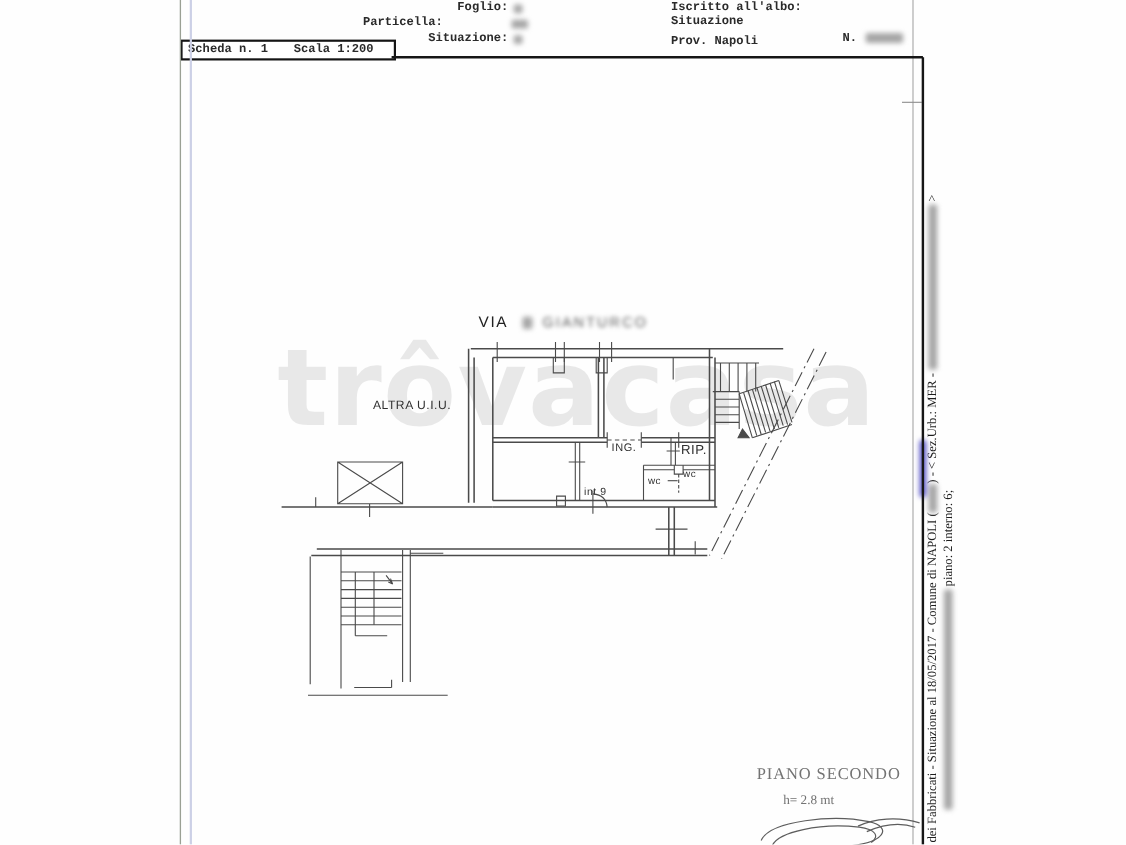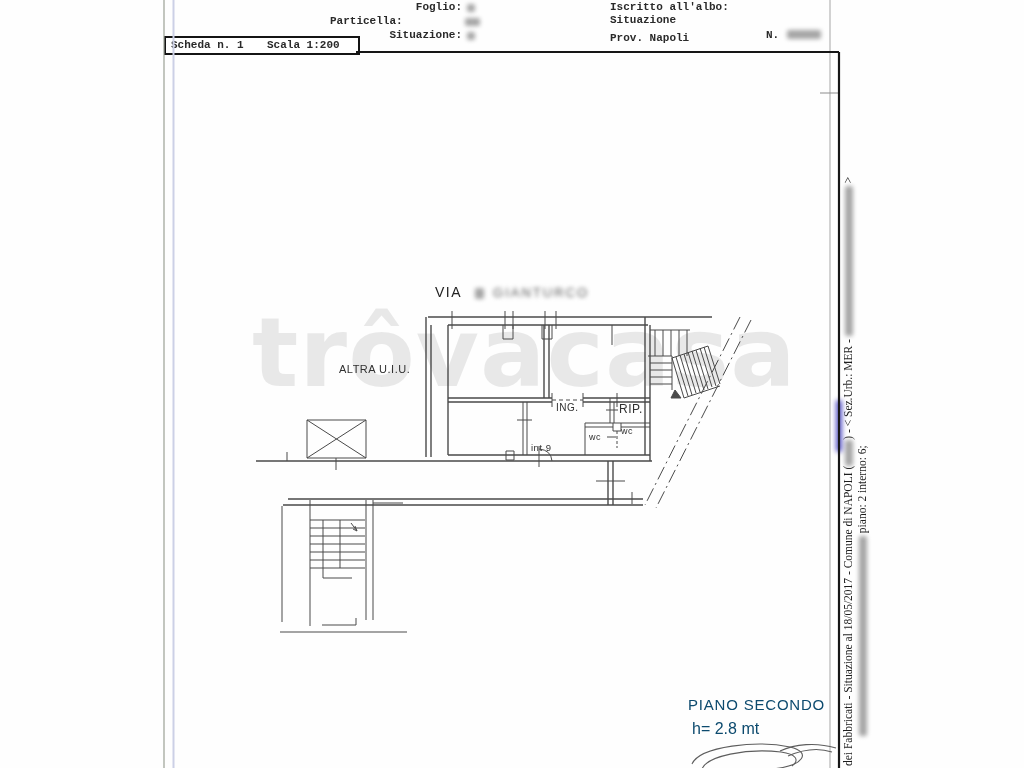--- a/index.html
+++ b/index.html
@@ -20,21 +20,21 @@
              user-select:none;}
   
   #scheda-box{left:164px;top:36px;width:192px;height:15px;border:2px solid #141414;
               background:#fff;}
   #scheda-box span{position:absolute;top:1px;}
   
   .plan-label{color:#303030;letter-spacing:0.5px;}
   
   .vside{font-family:"Liberation Serif",serif;font-size:11.5px;color:#1d1d1d;
          transform:rotate(-90deg);transform-origin:0 0;width:700px;white-space:nowrap;}
-  .footer-label{color:#0c4a6e;}
+  .footer-label{color:#737373;font-family:Liberation Serif, serif;}
 </style>
 </head>
 <body>
 
 <div id="page">
 
   <div id="watermark" class="abs">trôvacasa</div>
 
   <div class="abs mono" style="left:330px;top:1px;width:132px;text-align:right;">Foglio:</div>
   <span class="abs redact" style="left:467px;top:4px;width:8px;height:8px;"></span>
@@ -63,21 +63,21 @@
   </div>
 
   <div class="abs plan-label" style="left:339px;top:363px;font-size:11px;">ALTRA U.I.U.</div>
   <div class="abs plan-label" style="left:556px;top:402px;font-size:10px;">ING.</div>
   <div class="abs plan-label" style="left:619px;top:402px;font-size:12px;">RIP.</div>
   <div class="abs plan-label" style="left:589px;top:432px;font-size:9px;">wc</div>
   <div class="abs plan-label" style="left:621px;top:426px;font-size:9px;">wc</div>
   <div class="abs plan-label" style="left:531px;top:442px;font-size:9.5px;">int 9</div>
 
   <div class="abs footer-label" style="left:688px;top:696px;font-size:15px;letter-spacing:0.8px;">PIANO SECONDO</div>
-  <div class="abs footer-label" style="left:692px;top:720px;font-size:16px;">h= 2.8 mt</div>
+  <div class="abs footer-label" style="left:712px;top:720px;font-size:12px;">h= 2.8 mt</div>
 
   <div class="abs vside" style="left:842px;top:766px;">
     <span>dei Fabbricati - Situazione al 18/05/2017 - Comune di NAPOLI (</span><span class="redact" style="width:26px;height:8px;"></span><span>) - &lt; Sez.Urb.: MER -</span>
     <span class="redact" style="width:150px;height:8px;"></span>
     <span>&gt;</span>
   </div>
   <div class="abs vside" style="left:856px;top:766px;">
     <span class="redact" style="width:200px;height:8px;margin-left:30px;"></span>
     <span>piano: 2 interno: 6;</span>
   </div>

